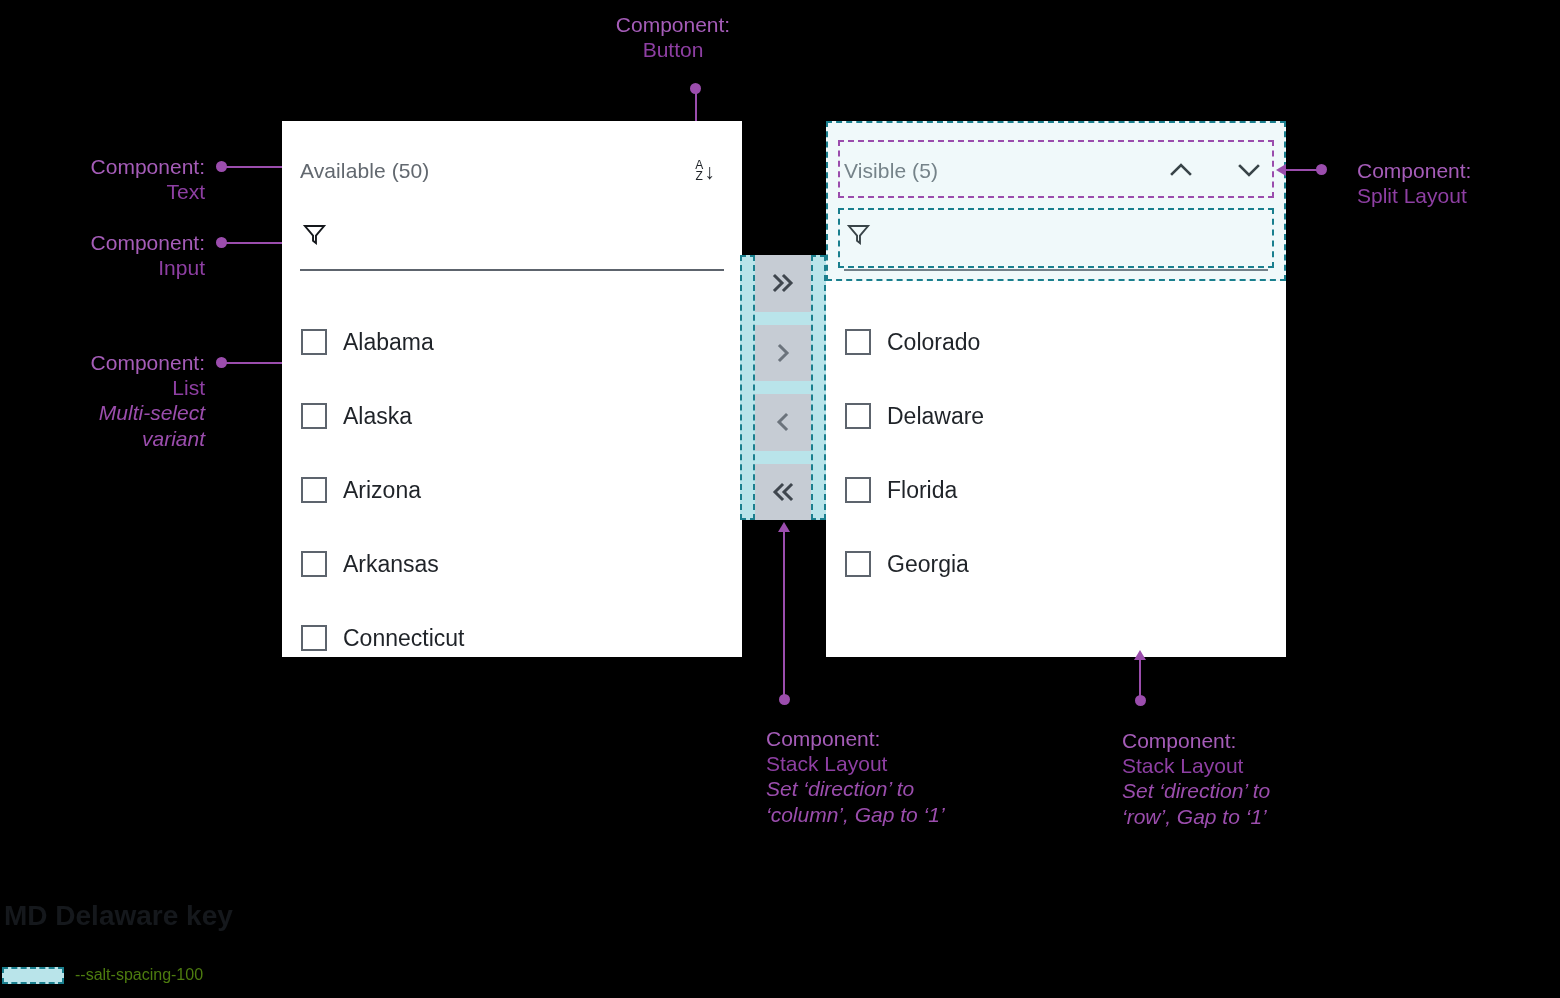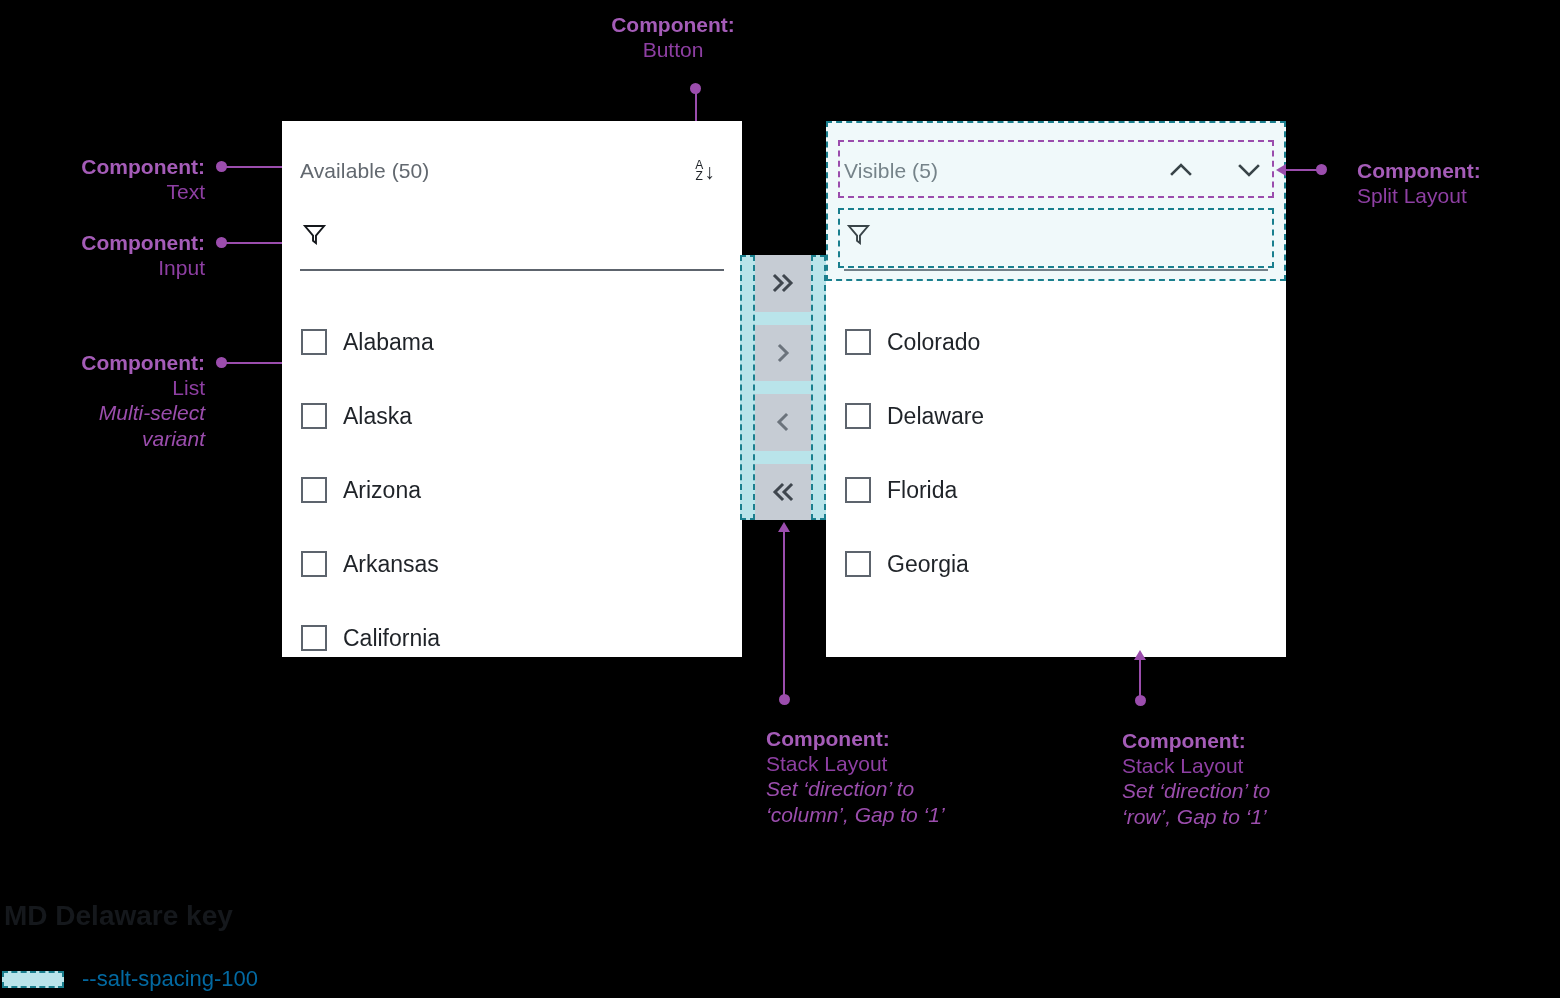--- a/index.html
+++ b/index.html
@@ -16,21 +16,21 @@
   .stage { position: absolute; inset: 0; }
 
   
   .annot {
     position: absolute;
     color: #9b4dad;
     line-height: 1.20;
     font-size: 21px;
     white-space: nowrap;
   }
-  .annot .kicker { color: #a55cb8; font-weight: 700; display: block; }
+  .annot .kicker { color: #a55cb8; font-weight: 400; display: block; }
   .annot .name   { color: #8e3fa3; font-weight: 400; display: block; }
   .annot .sub    { color: #9b4dad; font-style: italic; font-weight: 500; display: block; }
   .annot.right-align { text-align: right; }
   .annot.left-align  { text-align: left; }
   .annot.center-align{ text-align: center; }
 
   
   .lead-dot {
     position: absolute;
     width: 11px; height: 11px;
@@ -178,23 +178,23 @@
     display: flex; align-items: center;
     margin-top: 34px;
   }
   .key-swatch {
     width: 62px; height: 17px;
     background: #b9e4ea;
     border: 2px dashed #1a7f8e;
     margin-left: 2px;
   }
   .key-label {
-    margin-left: 18px;
-    font-size: 22px;
-    color: #0369a1;
+    margin-left: 11px;
+    font-size: 16px;
+    color: #4d7c0f;
   }
 </style>
 </head>
 <body>
 
 <div class="stage">
 
   <div class="annot center-align" style="left:578px; top:12px; width:190px;">
     <span class="kicker">Component:</span>
     <span class="name">Button</span>
@@ -267,21 +267,21 @@
       <div class="list-item">
         <span class="checkbox"></span>
         <span class="list-label">Arizona</span>
       </div>
       <div class="list-item">
         <span class="checkbox"></span>
         <span class="list-label">Arkansas</span>
       </div>
       <div class="list-item">
         <span class="checkbox"></span>
-        <span class="list-label">California</span>
+        <span class="list-label">Connecticut</span>
       </div>
     </div>
   </div>
 
   <div id="transfer-stack">
     <div class="stack-band"></div>
     <div class="band-guide" style="left:13px;"></div>
     <div class="band-guide" style="left:71px;"></div>
     <div class="stack-inner">
       <button class="xfer-btn">

